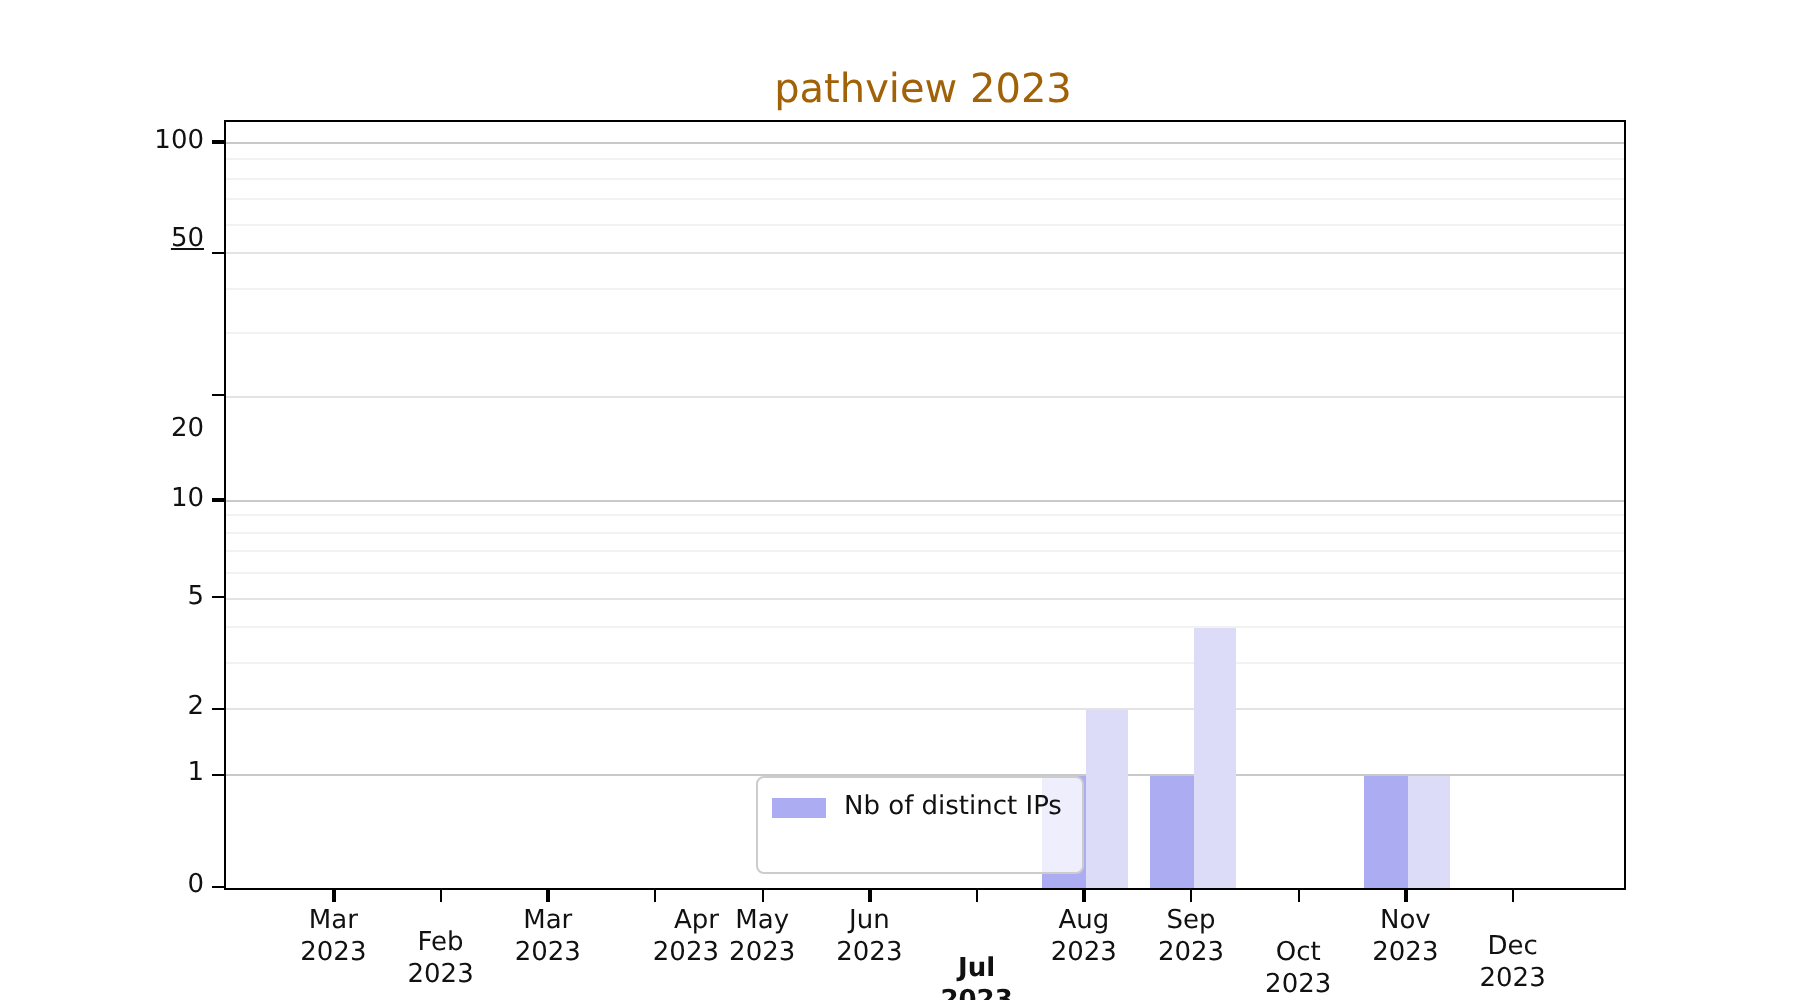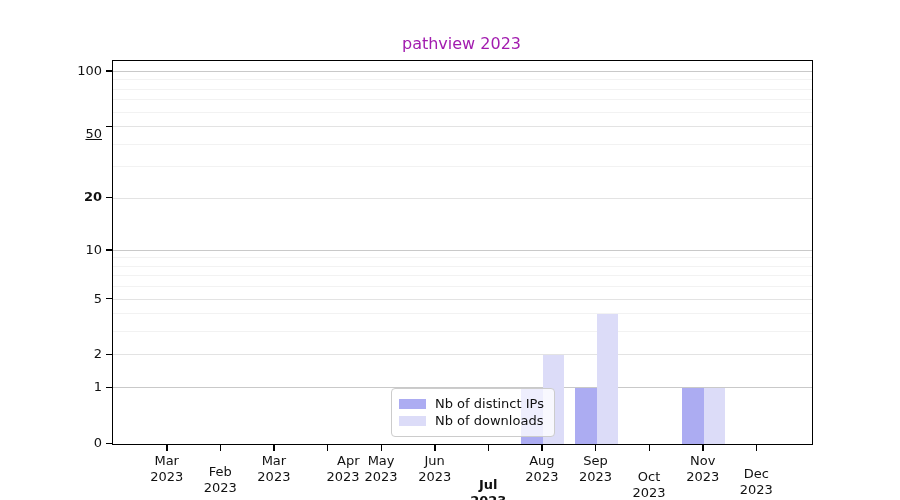--- a/index.html
+++ b/index.html
@@ -3,21 +3,21 @@
 <meta charset="utf-8">
 <style>
   html,body{margin:0;padding:0;background:#ffffff;}
   #canvas{
     position:relative;width:900px;height:500px;background:#ffffff;
     font-family:"DejaVu Sans","Liberation Sans",sans-serif;color:#000;
     overflow:hidden;
   }
   #chart-title{
     position:absolute;left:112px;top:33px;width:699px;height:22px;
-    text-align:center;font-size:16px;line-height:22px;color:#a21caf;
+    text-align:center;font-size:20px;line-height:22px;color:#a16207;
   }
   #plot{
     position:absolute;left:112px;top:60px;width:699px;height:383px;
     border:1.5px solid #000;box-sizing:content-box;background:#fff;
   }
   .gridline{position:absolute;left:0;width:699px;height:1px;z-index:1;}
   .gridline.major{background:#c9c9c9;}
   .gridline.mid{background:#e3e3e3;}
   .gridline.minor{background:#f2f2f2;}
   .bar{position:absolute;z-index:3;}
@@ -27,21 +27,21 @@
     position:absolute;width:64px;height:16px;line-height:16px;
     text-align:right;font-size:13px;color:#111;
   }
   .xlabel{
     position:absolute;width:64px;text-align:center;font-size:13px;
     line-height:16px;color:#111;
   }
   #legend{
     position:absolute;left:378px;top:388px;width:164px;height:49px;
     background:rgba(255,255,255,0.8);border:1px solid #cccccc;border-radius:4px;
-    z-index:4;box-sizing:border-box;padding:6px 0 0 7px;margin-left:13px;
+    z-index:4;box-sizing:border-box;padding:6px 0 0 7px;
   }
   .legend-row{display:flex;align-items:center;height:17px;}
   .legend-swatch{width:27px;height:10px;margin-right:9px;flex:0 0 27px;}
   .legend-label{font-size:13px;line-height:16px;color:#111;white-space:nowrap;}
 </style>
 </head>
 <body>
 
 <div id="canvas">
   <div id="chart-title">pathview 2023</div>
@@ -72,39 +72,35 @@
       <div class="bar" style="left: 429.9px; width: 21.5px; bottom: 0px; height: 88.5537px; background: rgb(220, 220, 248);"></div>
       <div class="bar" style="left: 483.5px; width: 21.5px; bottom: 0px; height: 129.729px; background: rgb(220, 220, 248);"></div>
       <div class="bar" style="left: 590.7px; width: 21.5px; bottom: 0px; height: 55.8712px; background: rgb(220, 220, 248);"></div>
     </div>
 
   <div id="legend">
     <div class="legend-row">
       <span class="legend-swatch" style="background: rgb(172, 172, 242);"></span>
       <span class="legend-label">Nb of distinct IPs</span>
     </div>
-    <div class="legend-row">
-      <span class="legend-swatch" style="background: rgb(220, 220, 248);"></span>
-      <span class="legend-label">Nb of downloads</span>
-    </div>
   </div>
 <div class="ytick" style="left: 106px; top: 442.5px;"></div>
     <div class="ylabel" style="left: 38px; top: 435px;">0</div>
     <div class="ytick" style="left: 106px; top: 386.629px;"></div>
     <div class="ylabel" style="left: 38px; top: 379.129px;">1</div>
     <div class="ytick" style="left: 106px; top: 353.946px;"></div>
     <div class="ylabel" style="left: 38px; top: 346.446px;">2</div>
     <div class="ytick" style="left: 106px; top: 298.075px;"></div>
     <div class="ylabel" style="left: 38px; top: 290.575px;">5</div>
     <div class="ytick" style="left: 106px; top: 249.218px;"></div>
     <div class="ylabel" style="left: 38px; top: 241.718px;">10</div>
     <div class="ytick" style="left: 106px; top: 197.096px;"></div>
-    <div class="ylabel" style="left: 38px; top: 189px; font-weight: bold;">20</div>
+    <div class="ylabel" style="left: 38px; top: 207px;">20</div>
     <div class="ytick" style="left: 106px; top: 125.575px;"></div>
-    <div class="ylabel" style="left: 38px; top: 126px; text-decoration: underline;">50</div>
+    <div class="ylabel" style="left: 38px; top: 112px; text-decoration: underline;">50</div>
     <div class="ytick" style="left: 106px; top: 70.498px;"></div>
     <div class="ylabel" style="left: 38px; top: 62.998px;">100</div>
     <div class="xtick" style="left: 166.2px; top: 444.5px;"></div>
     <div class="xlabel" style="left: 134.7px; top: 453px;">
       <div>Mar</div>
       <div>2023</div>
     </div>
     <div class="xtick" style="left: 219.8px; top: 444.5px;"></div>
     <div class="xlabel" style="left: 188.3px; top: 464px;">
       <div>Feb</div>

